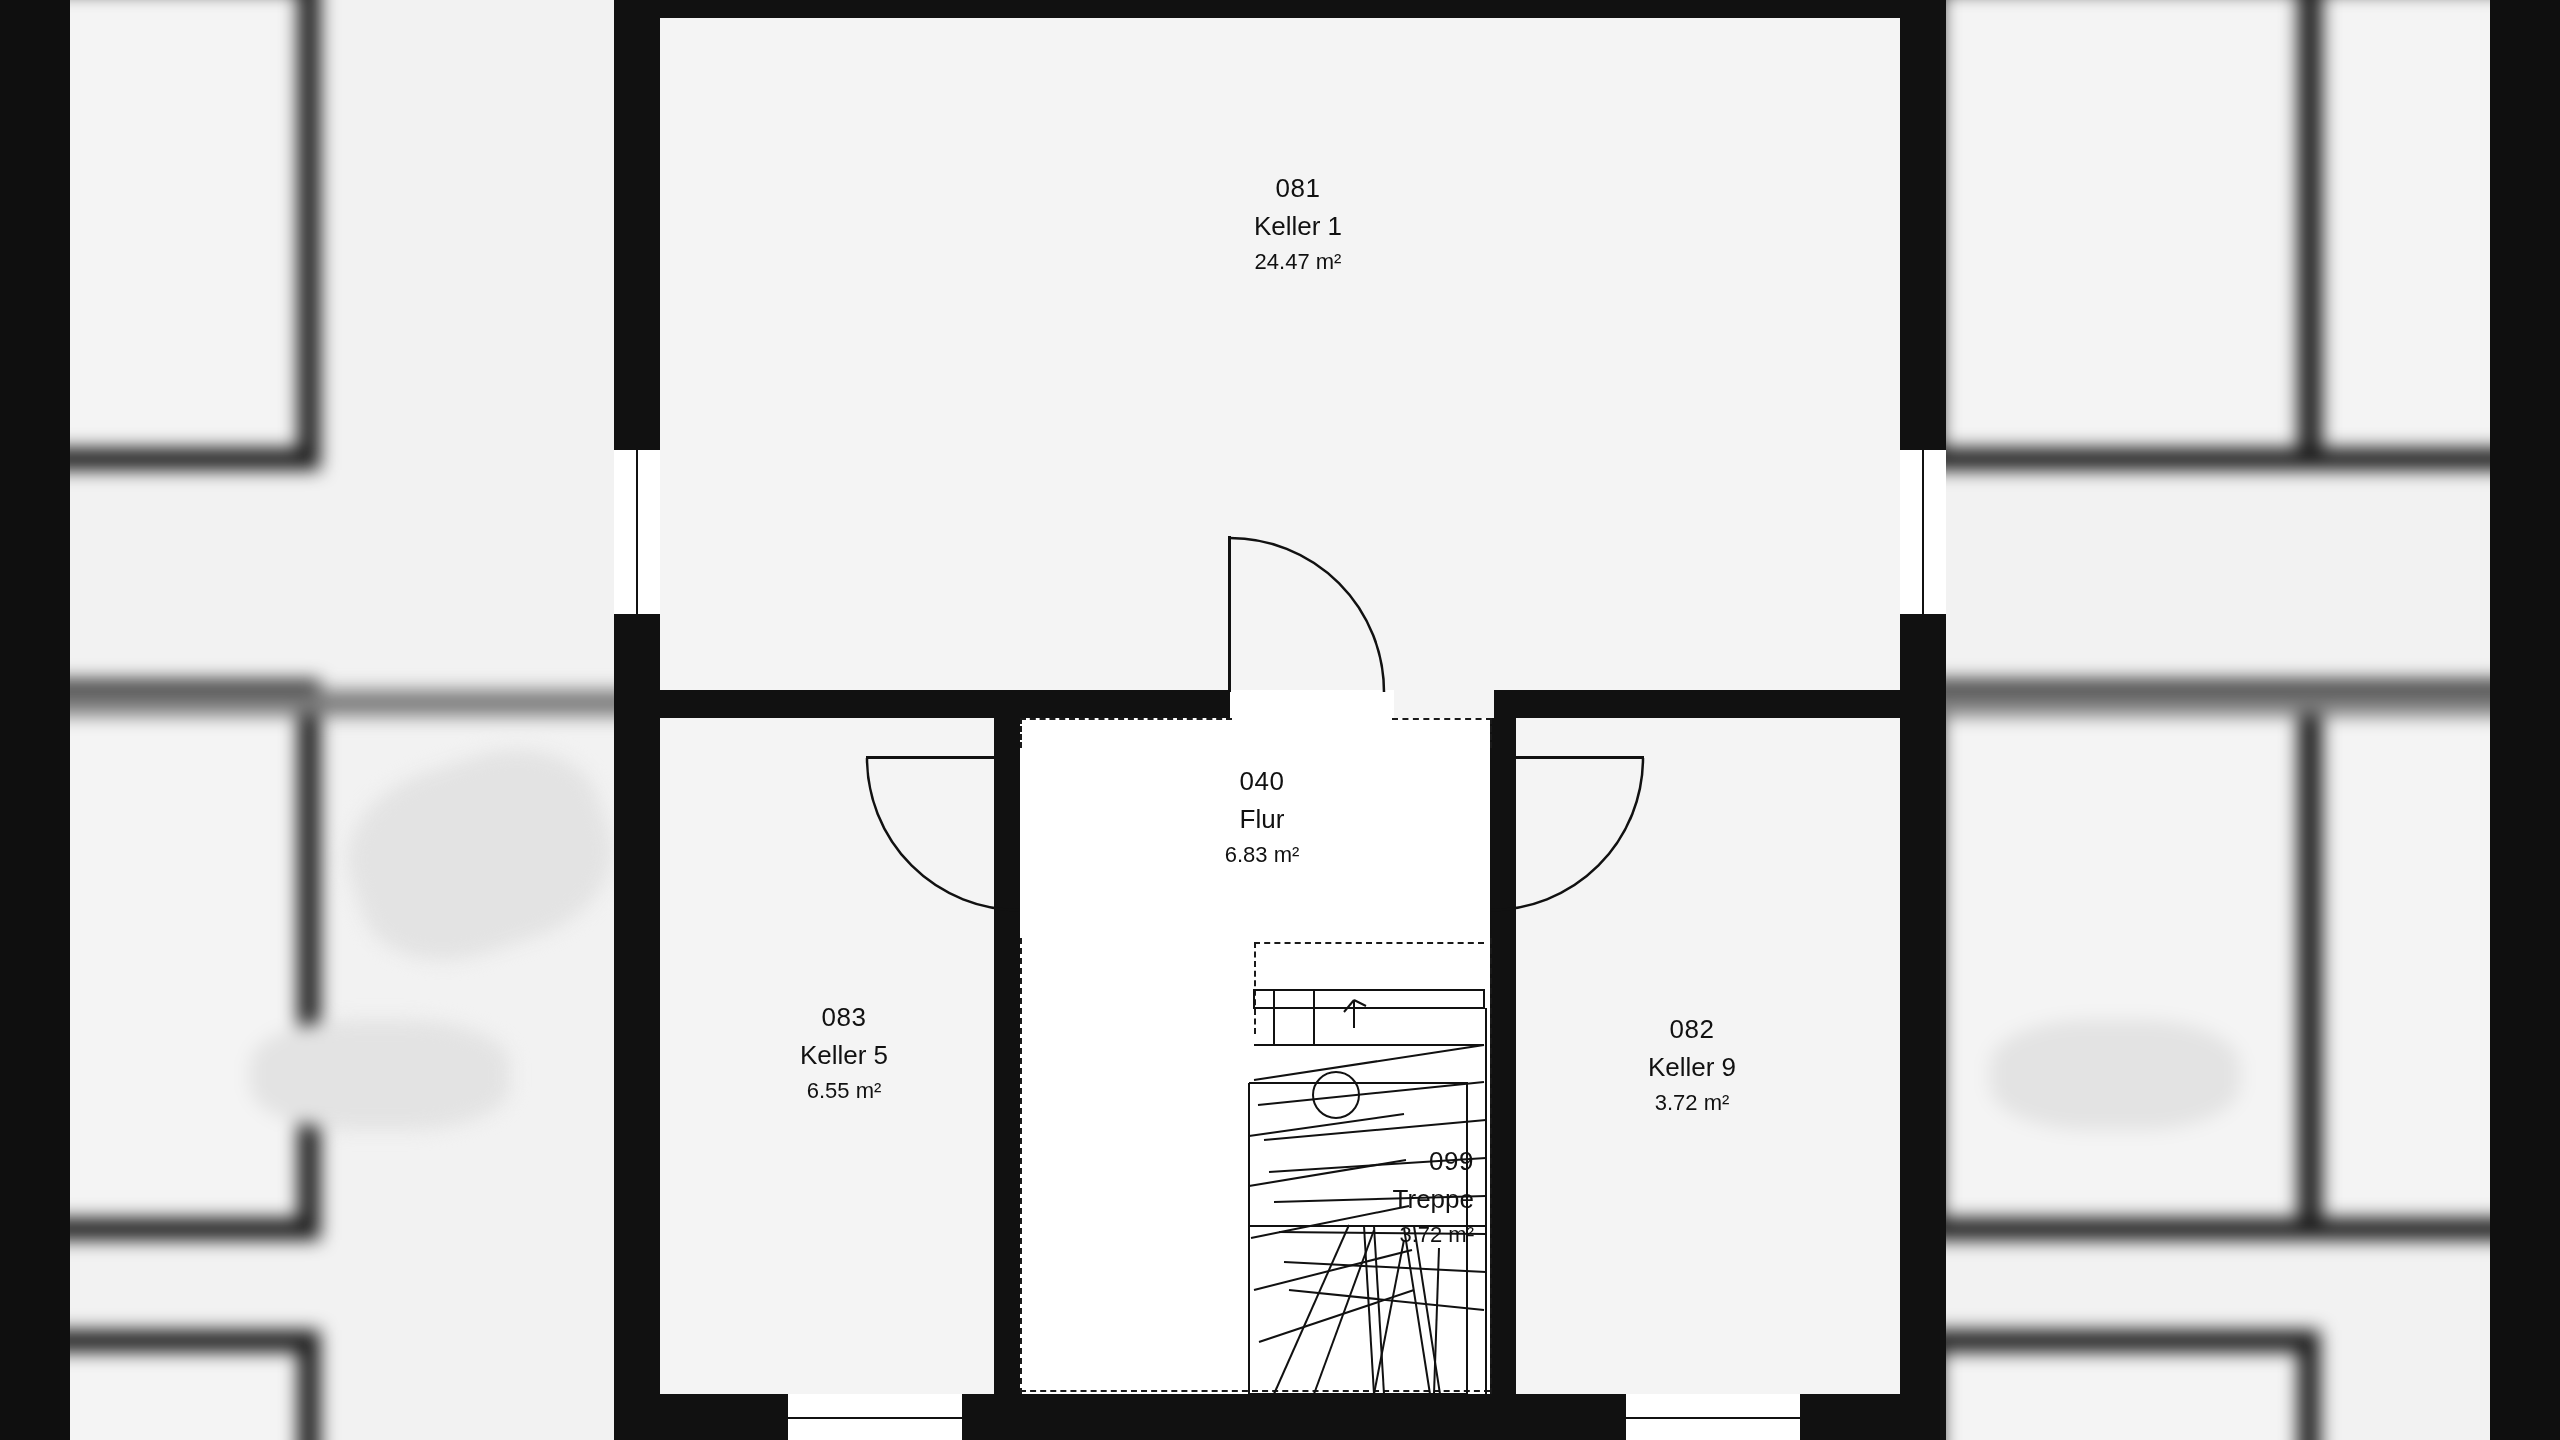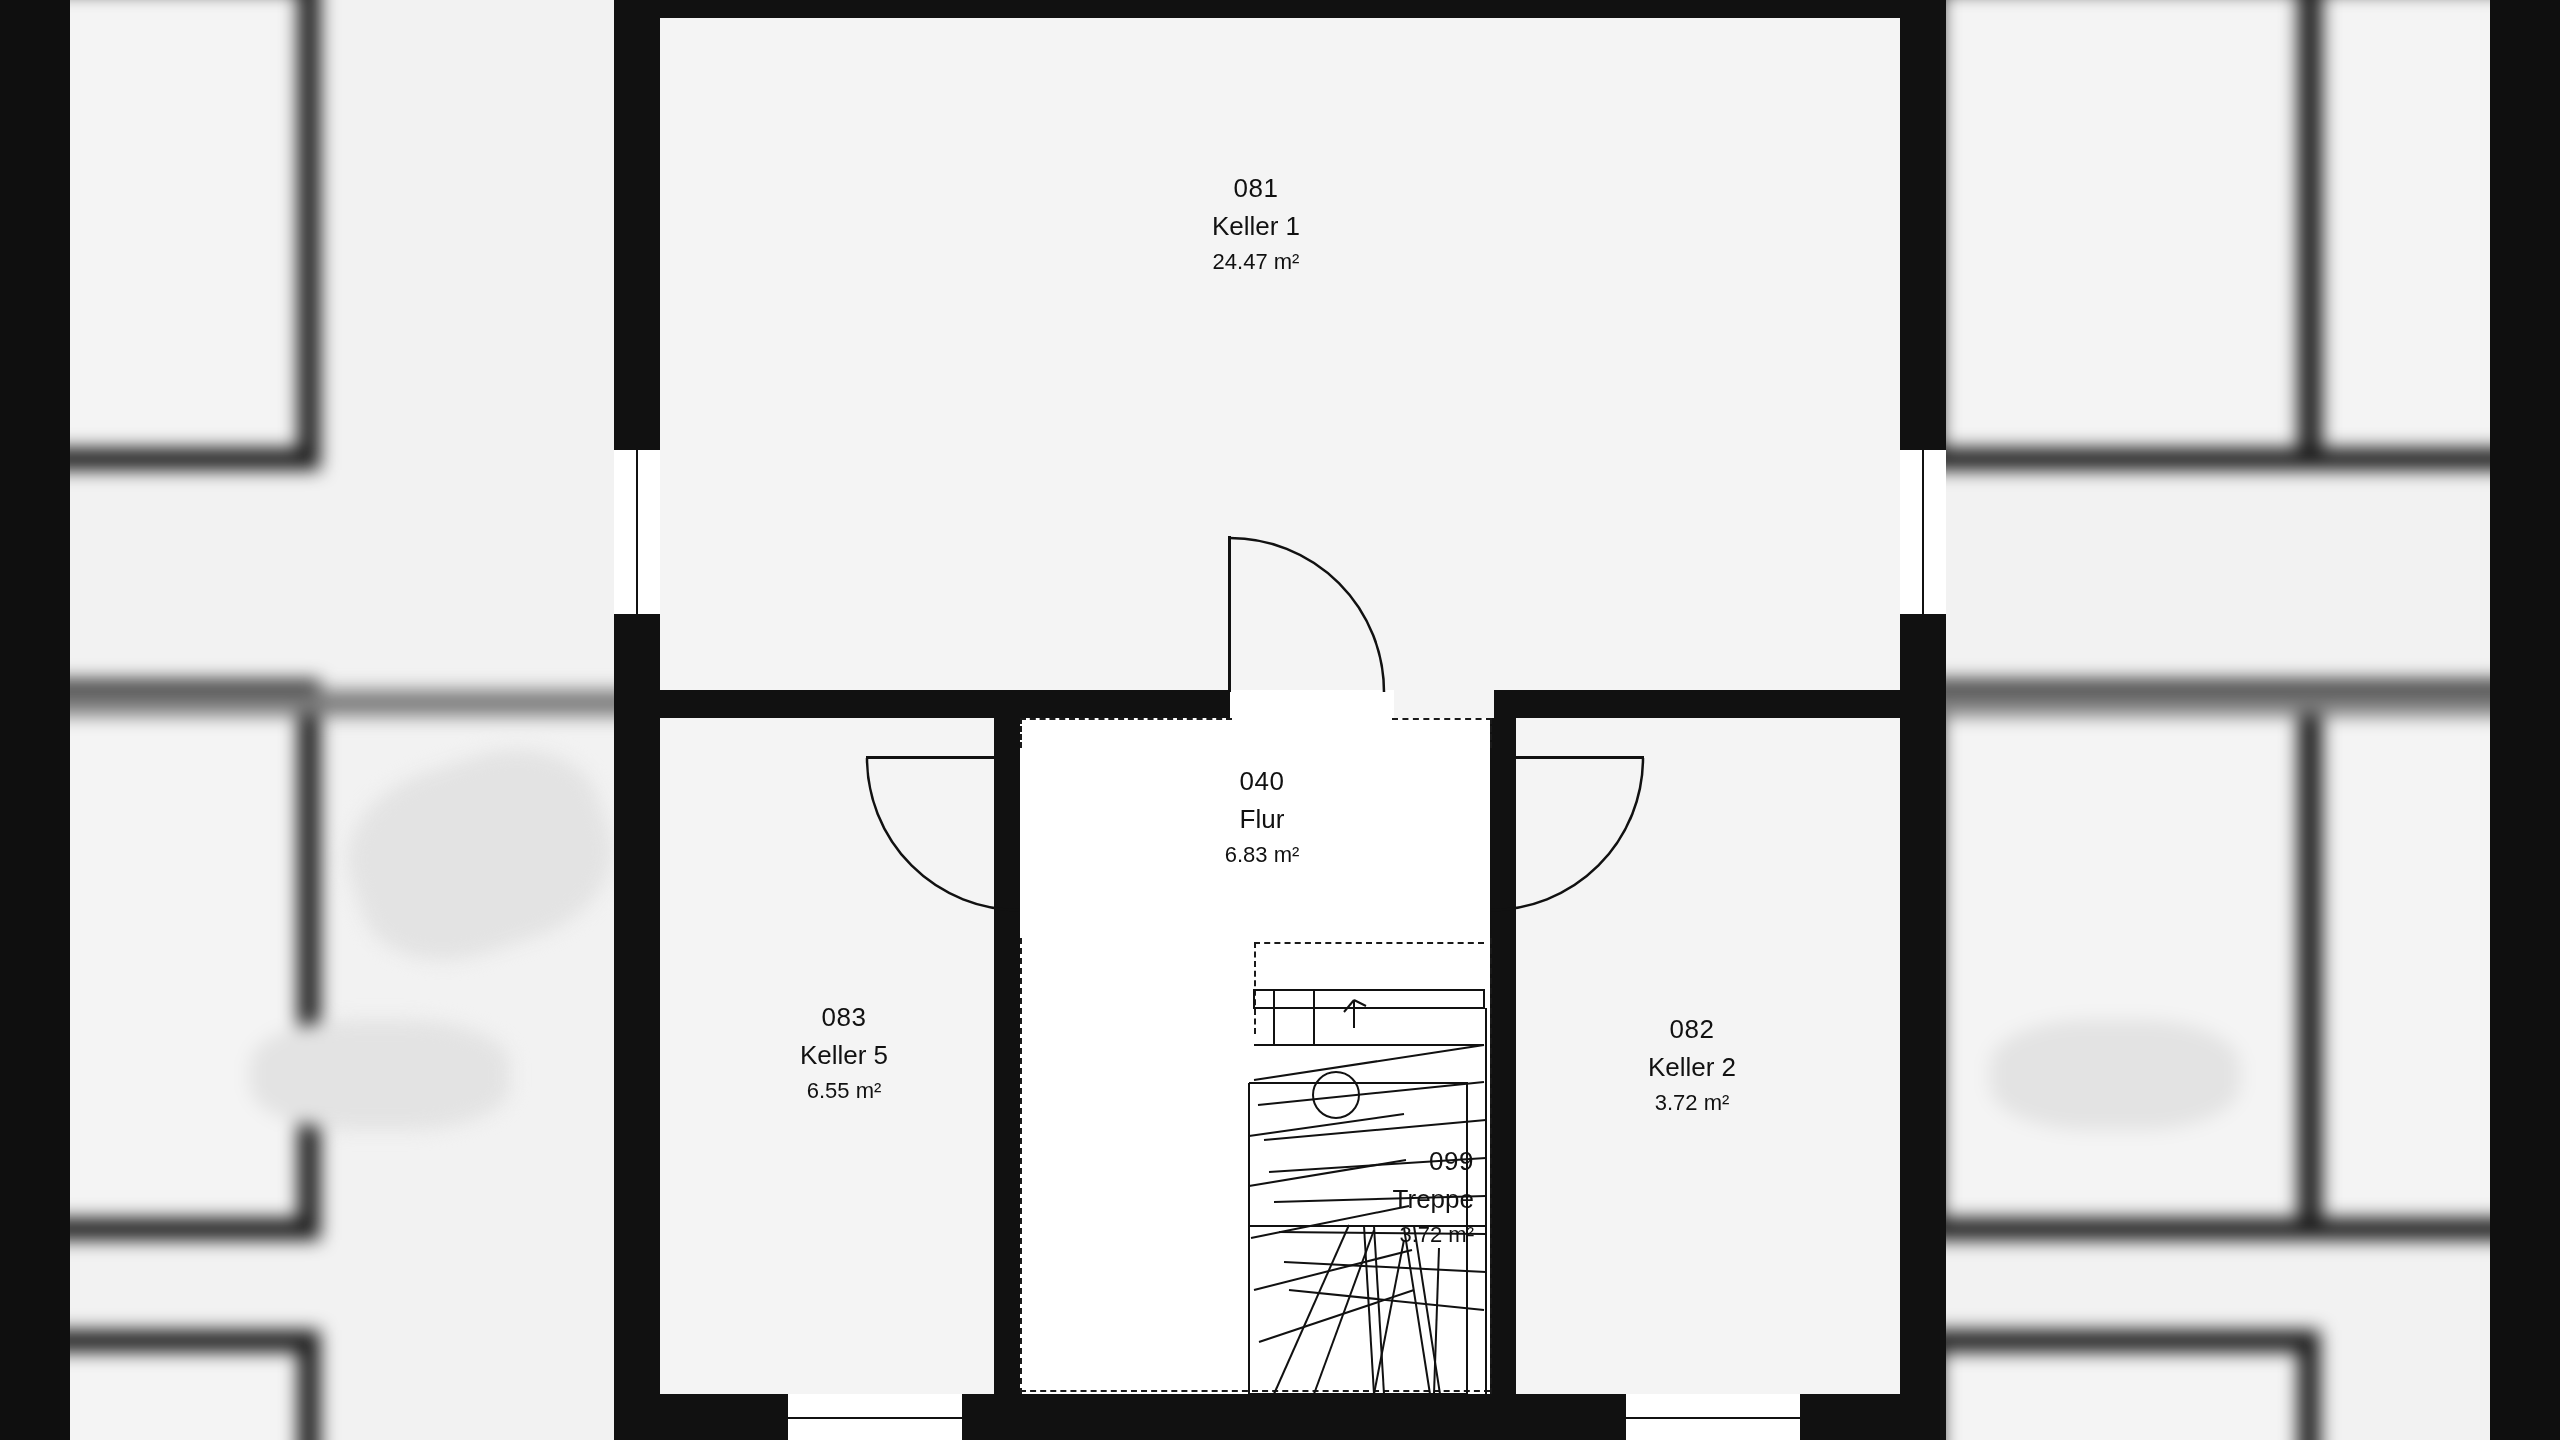--- a/index.html
+++ b/index.html
@@ -285,41 +285,41 @@
       <line x1="645" y1="1352" x2="800" y2="1300" stroke="#111" stroke-width="2"></line>
 
       <line x1="790" y1="1238" x2="816" y2="1404" stroke="#111" stroke-width="2"></line>
       <line x1="800" y1="1236" x2="826" y2="1404" stroke="#111" stroke-width="2"></line>
       <line x1="750" y1="1236" x2="760" y2="1404" stroke="#111" stroke-width="2"></line>
       <line x1="760" y1="1236" x2="770" y2="1404" stroke="#111" stroke-width="2"></line>
 
       <line x1="635" y1="1236" x2="872" y2="1236" stroke="#111" stroke-width="2"></line>
     </svg>
 
-    <div class="room-label" style="left:502px; top:185px; width:280px;">
+    <div class="room-label" style="left:544px; top:185px; width:280px;">
       <span class="rl-num">081</span>
       <span class="rl-name">Keller 1</span>
       <span class="rl-area">24.47 m²</span>
     </div>
 
     <div class="room-label" style="left:508px; top:778px; width:280px;">
       <span class="rl-num">040</span>
       <span class="rl-name">Flur</span>
       <span class="rl-area">6.83 m²</span>
     </div>
 
     <div class="room-label" style="left:90px; top:1014px; width:280px;">
       <span class="rl-num">083</span>
       <span class="rl-name">Keller 5</span>
       <span class="rl-area">6.55 m²</span>
     </div>
 
     <div class="room-label" style="left:938px; top:1026px; width:280px;">
       <span class="rl-num">082</span>
-      <span class="rl-name">Keller 2</span>
+      <span class="rl-name">Keller 9</span>
       <span class="rl-area">3.72 m²</span>
     </div>
 
     <div class="room-label" style="left:580px; top:1158px; width:280px;text-align:right;">
       <span class="rl-num">099</span>
       <span class="rl-name">Treppe</span>
       <span class="rl-area">3.72 m²</span>
     </div>
 
   </div>

